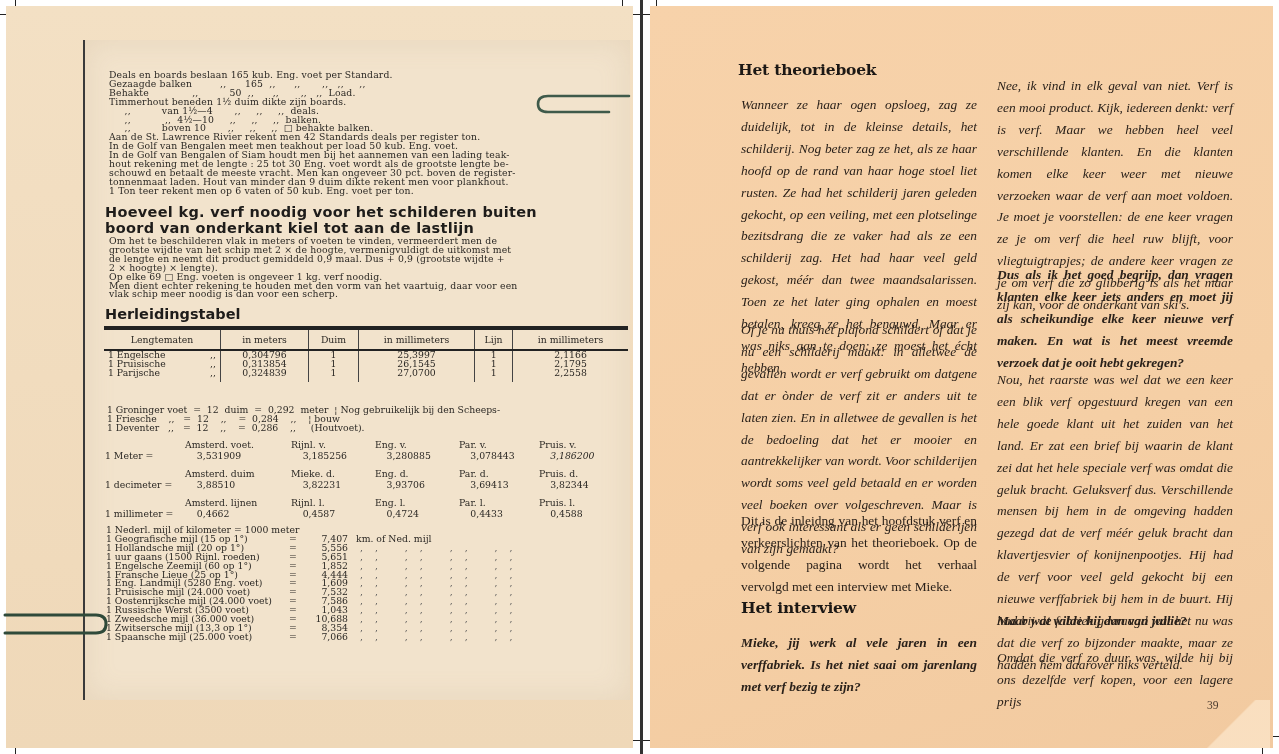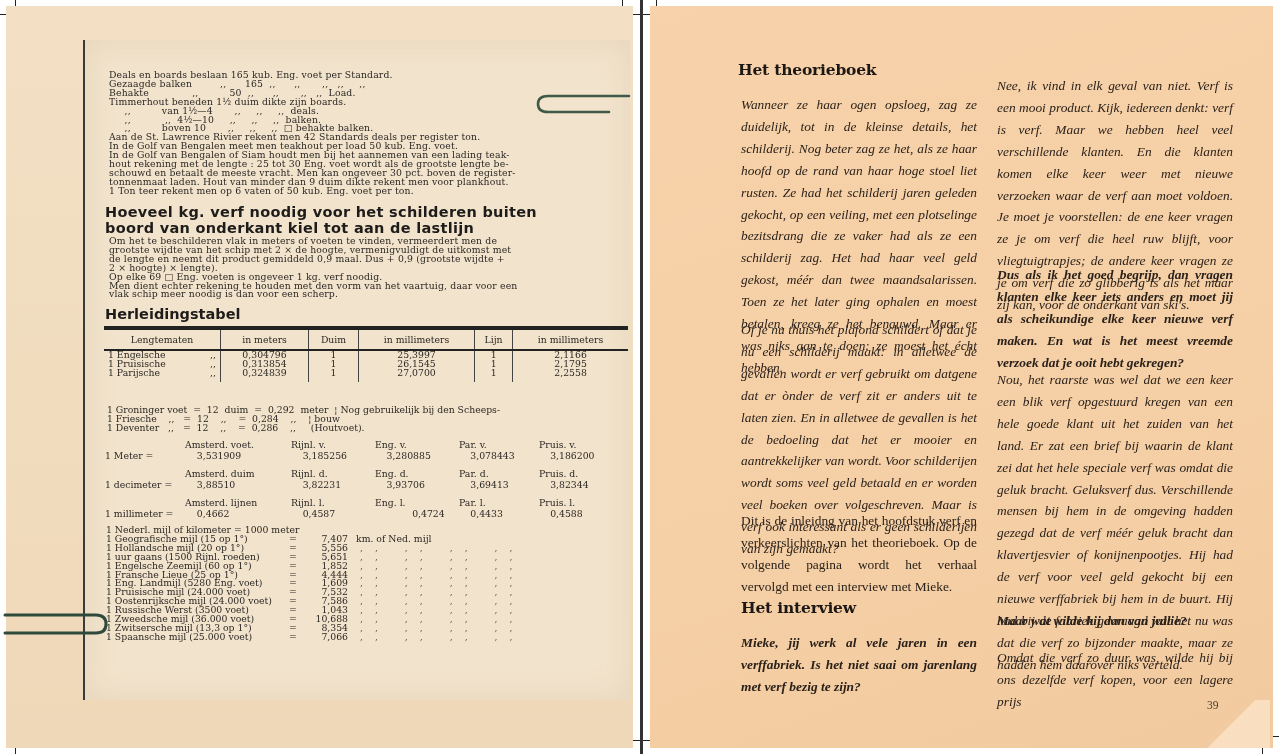--- a/index.html
+++ b/index.html
@@ -135,28 +135,28 @@
           <span class="c3">Eng. v.</span>
           <span class="c4">Par. v.</span>
           <span class="c5">Pruis. v.</span>
         </div>
         <div class="val">
           <span class="c0">1 Meter   =</span>
           <span class="c1" style="padding-left: 12px;">3,531909</span>
           <span class="c2" style="padding-left: 0px;">3,185256</span>
           <span class="c3" style="padding-left: 0px;">3,280885</span>
           <span class="c4" style="padding-left: 0px;">3,078443</span>
-          <span class="c5" style="padding-left: 0px;">3,186200</span>
+          <span class="c5" style="padding-left: 0px; font-style: italic;">3,186200</span>
         </div>
       </div>
       <div class="metric" style="top: 428px;">
         <div class="hdr">
           <span class="c0"></span>
           <span class="c1">Amsterd. duim</span>
-          <span class="c2">Rijnl. d.</span>
+          <span class="c2">Mieke. d.</span>
           <span class="c3">Eng. d.</span>
           <span class="c4">Par. d.</span>
           <span class="c5">Pruis. d.</span>
         </div>
         <div class="val">
           <span class="c0">1 decimeter   =</span>
           <span class="c1" style="padding-left: 12px;">3,88510</span>
           <span class="c2" style="padding-left: 0px;">3,82231</span>
           <span class="c3" style="padding-left: 0px;">3,93706</span>
           <span class="c4" style="padding-left: 0px;">3,69413</span>
@@ -169,21 +169,21 @@
           <span class="c1">Amsterd. lijnen</span>
           <span class="c2">Rijnl. l.</span>
           <span class="c3">Eng. l.</span>
           <span class="c4">Par. l.</span>
           <span class="c5">Pruis. l.</span>
         </div>
         <div class="val">
           <span class="c0">1 millimeter   =</span>
           <span class="c1" style="padding-left: 12px;">0,4662</span>
           <span class="c2" style="padding-left: 0px;">0,4587</span>
-          <span class="c3" style="padding-left: 0px; text-align: center;">0,4724</span>
+          <span class="c3" style="padding-left: 0px;">0,4724</span>
           <span class="c4" style="padding-left: 0px;">0,4433</span>
           <span class="c5" style="padding-left: 0px;">0,4588</span>
         </div>
       </div>
     </div>
 
   <div class="miles">
     <div class="mrow">1 Nederl. mijl of kilometer = 1000 meter</div>
     <div id="milesRows">
         <div class="mrow"><span class="mname">1 Geografische mijl (15 op 1°)</span><span class="meq">=</span><span class="mval">7,407</span><span class="munit">km. of Ned. mijl</span></div>

